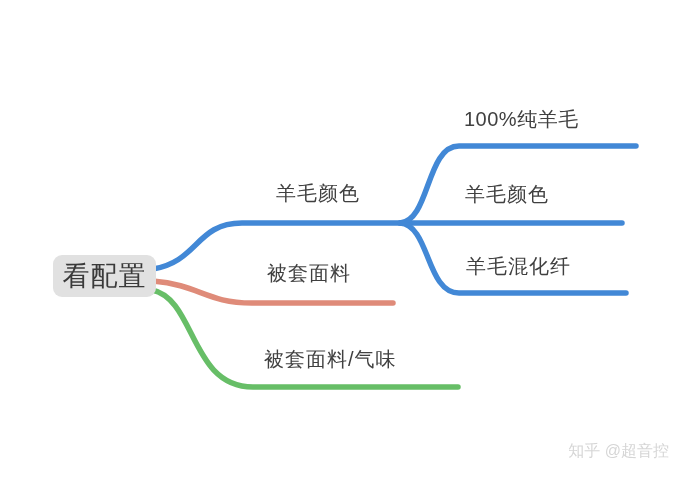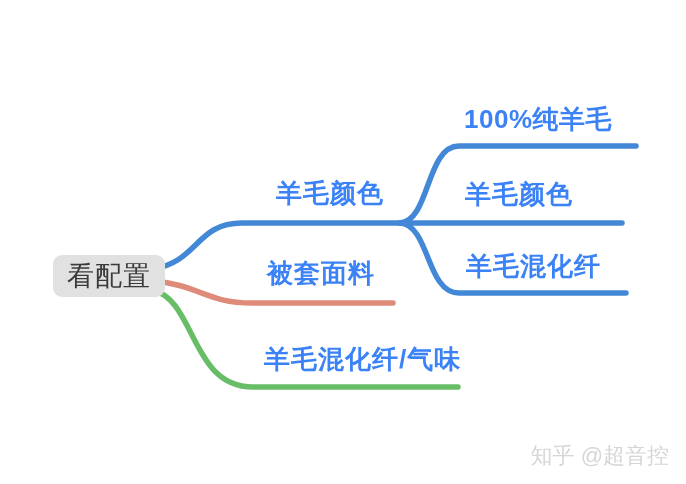--- a/index.html
+++ b/index.html
@@ -25,52 +25,51 @@
   .connector-layer path {
     fill: none;
     stroke-width: 5.5;
     stroke-linecap: round;
     stroke-linejoin: round;
   }
   .node-root {
     position: absolute;
     left: 53px;
     top: 255px;
-    width: 112px;
+    width: 103px;
     height: 42px;
     background: #E1E1E1;
     border-radius: 9px;
     display: flex;
     align-items: center;
     justify-content: center;
     font-size: 27px;
     color: #3A3A3A;
     letter-spacing: 1px;
     box-sizing: border-box;
   }
   .topic-label {
     position: absolute;
-    font-size: 26px;
-    color: #3b82f6;
+    font-size: 20px;
+    color: #404040;
     line-height: 30px;
     white-space: nowrap;
     letter-spacing: 1px;
-    font-weight: bold;
   }
   .lbl-wool-content   { left: 276px; top: 178px; }
   .lbl-pure-wool      { left: 464px; top: 104px; letter-spacing: 0.5px; }
   .lbl-wool-silk      { left: 465px; top: 179px; }
   .lbl-wool-fiber     { left: 466px; top: 251px; }
   .lbl-cover-fabric   { left: 267px; top: 258px; }
   .lbl-color-smell    { left: 264px; top: 344px; }
   .watermark {
     position: absolute;
     right: 17px;
     top: 441px;
-    font-size: 22px;
+    font-size: 16px;
     color: #D6D6D6;
     white-space: nowrap;
   }
 </style>
 </head>
 <body>
 
 <div class="canvas">
 
   <svg class="connector-layer" width="686" height="484" viewBox="0 0 686 484" xmlns="http://www.w3.org/2000/svg">
@@ -86,19 +85,19 @@
   <div class="topic-label lbl-wool-content">羊毛颜色</div>
 
   <div class="topic-label lbl-pure-wool">100%纯羊毛</div>
 
   <div class="topic-label lbl-wool-silk">羊毛颜色</div>
 
   <div class="topic-label lbl-cover-fabric">被套面料</div>
 
   <div class="topic-label lbl-wool-fiber">羊毛混化纤</div>
 
-  <div class="topic-label lbl-color-smell">羊毛混化纤/气味</div>
+  <div class="topic-label lbl-color-smell">被套面料/气味</div>
 
   <div class="watermark">
     <span>知乎 @超音控</span>
   </div>
 
 </div>
 
 </body></html>

